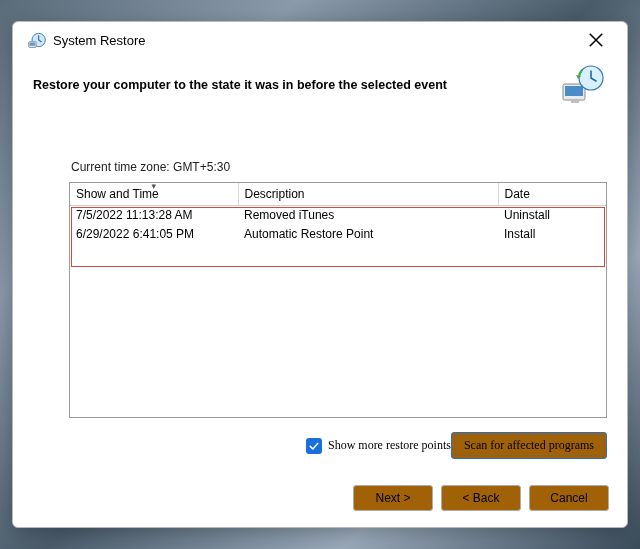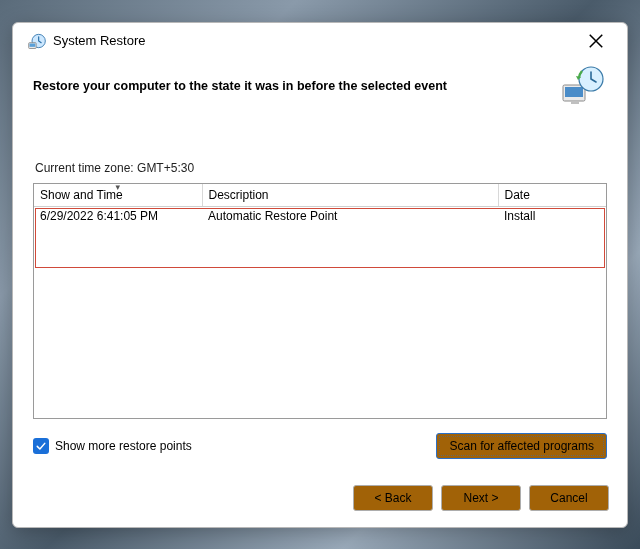--- a/index.html
+++ b/index.html
@@ -26,21 +26,21 @@
   }
   .titlebar .icon { width: 20px; height: 20px; margin-right: 6px; }
   .titlebar .title { font-size: 13px; color: #000; flex: 1; }
   .titlebar .close { width: 20px; height: 20px; cursor: pointer; display:flex; align-items:center; justify-content:center; }
   .header {
     display: flex; align-items: center;
     padding: 10px 20px 6px 20px;
   }
   .header .heading { font-size: 12.5px; font-weight: 600; flex: 1; padding-top:2px; }
   .header .wiz-icon { width: 48px; height: 40px; }
-  .body { padding: 6px 20px 8px 20px; }
+  .body { padding: 6px 20px 8px 20px; margin-left: 36px; }
   .tz { margin: 44px 0 8px 2px; font-size: 12px; color: #222; }
   .table-wrap {
     border: 1px solid #9a9a9a;
     background: #fff;
     height: 236px;
     overflow: hidden;
     position: relative;
   }
   .red-highlight {
     position: absolute;
@@ -69,22 +69,23 @@
     font-size: 12px;
     padding: 2px 6px;
     white-space: nowrap;
     overflow: hidden;
     height: 19px;
   }
   .col-date { width: 168px; }
   .col-desc { width: auto; }
   .col-type { width: 108px; }
   .bottom-row {
-    display: flex; align-items: center; justify-content: space-between;
+    display: flex; align-items: center; justify-content: flex-end;
     margin: 14px 0 8px 0;
+    font-family: Liberation Serif, serif;
   }
   .chk-wrap { display: flex; align-items: center; gap: 6px; }
   .chk {
     width: 16px; height: 16px;
     background: #1a6fd8;
     border-radius: 3px;
     display: inline-flex; align-items: center; justify-content: center;
     color: #fff;
   }
   .chk svg { width: 12px; height: 12px; }
@@ -156,20 +157,25 @@
             <th>
               <span class="sort-indicator">▾</span>
               <span>Show and Time</span>
             </th>
             <th>Description</th>
             <th>Date</th>
           </tr>
         </thead>
         <tbody>
           <tr>
+            <td>7/5/2022 11:13:28 AM</td>
+            <td>Removed iTunes</td>
+            <td>Uninstall</td>
+          </tr>
+          <tr>
             <td>6/29/2022 6:41:05 PM</td>
             <td>Automatic Restore Point</td>
             <td>Install</td>
           </tr>
           <tr>
               <td></td>
               <td></td>
               <td></td>
             </tr>
           <tr>
@@ -214,18 +220,18 @@
               <path d="M3 8.5 L6.5 12 L13 4.5" stroke="#fff" stroke-width="2" fill="none" stroke-linecap="round" stroke-linejoin="round"></path>
             </svg>
         </span>
         <span>Show more restore points</span>
       </label>
       <button class="btn btn-focus">Scan for affected programs</button>
     </div>
   </div>
 
   <div class="footer">
+    <button class="btn">Next &gt;</button>
     <button class="btn">&lt; Back</button>
-    <button class="btn">Next &gt;</button>
     <button class="btn">Cancel</button>
   </div>
 
 </div>
 
 </body></html>

